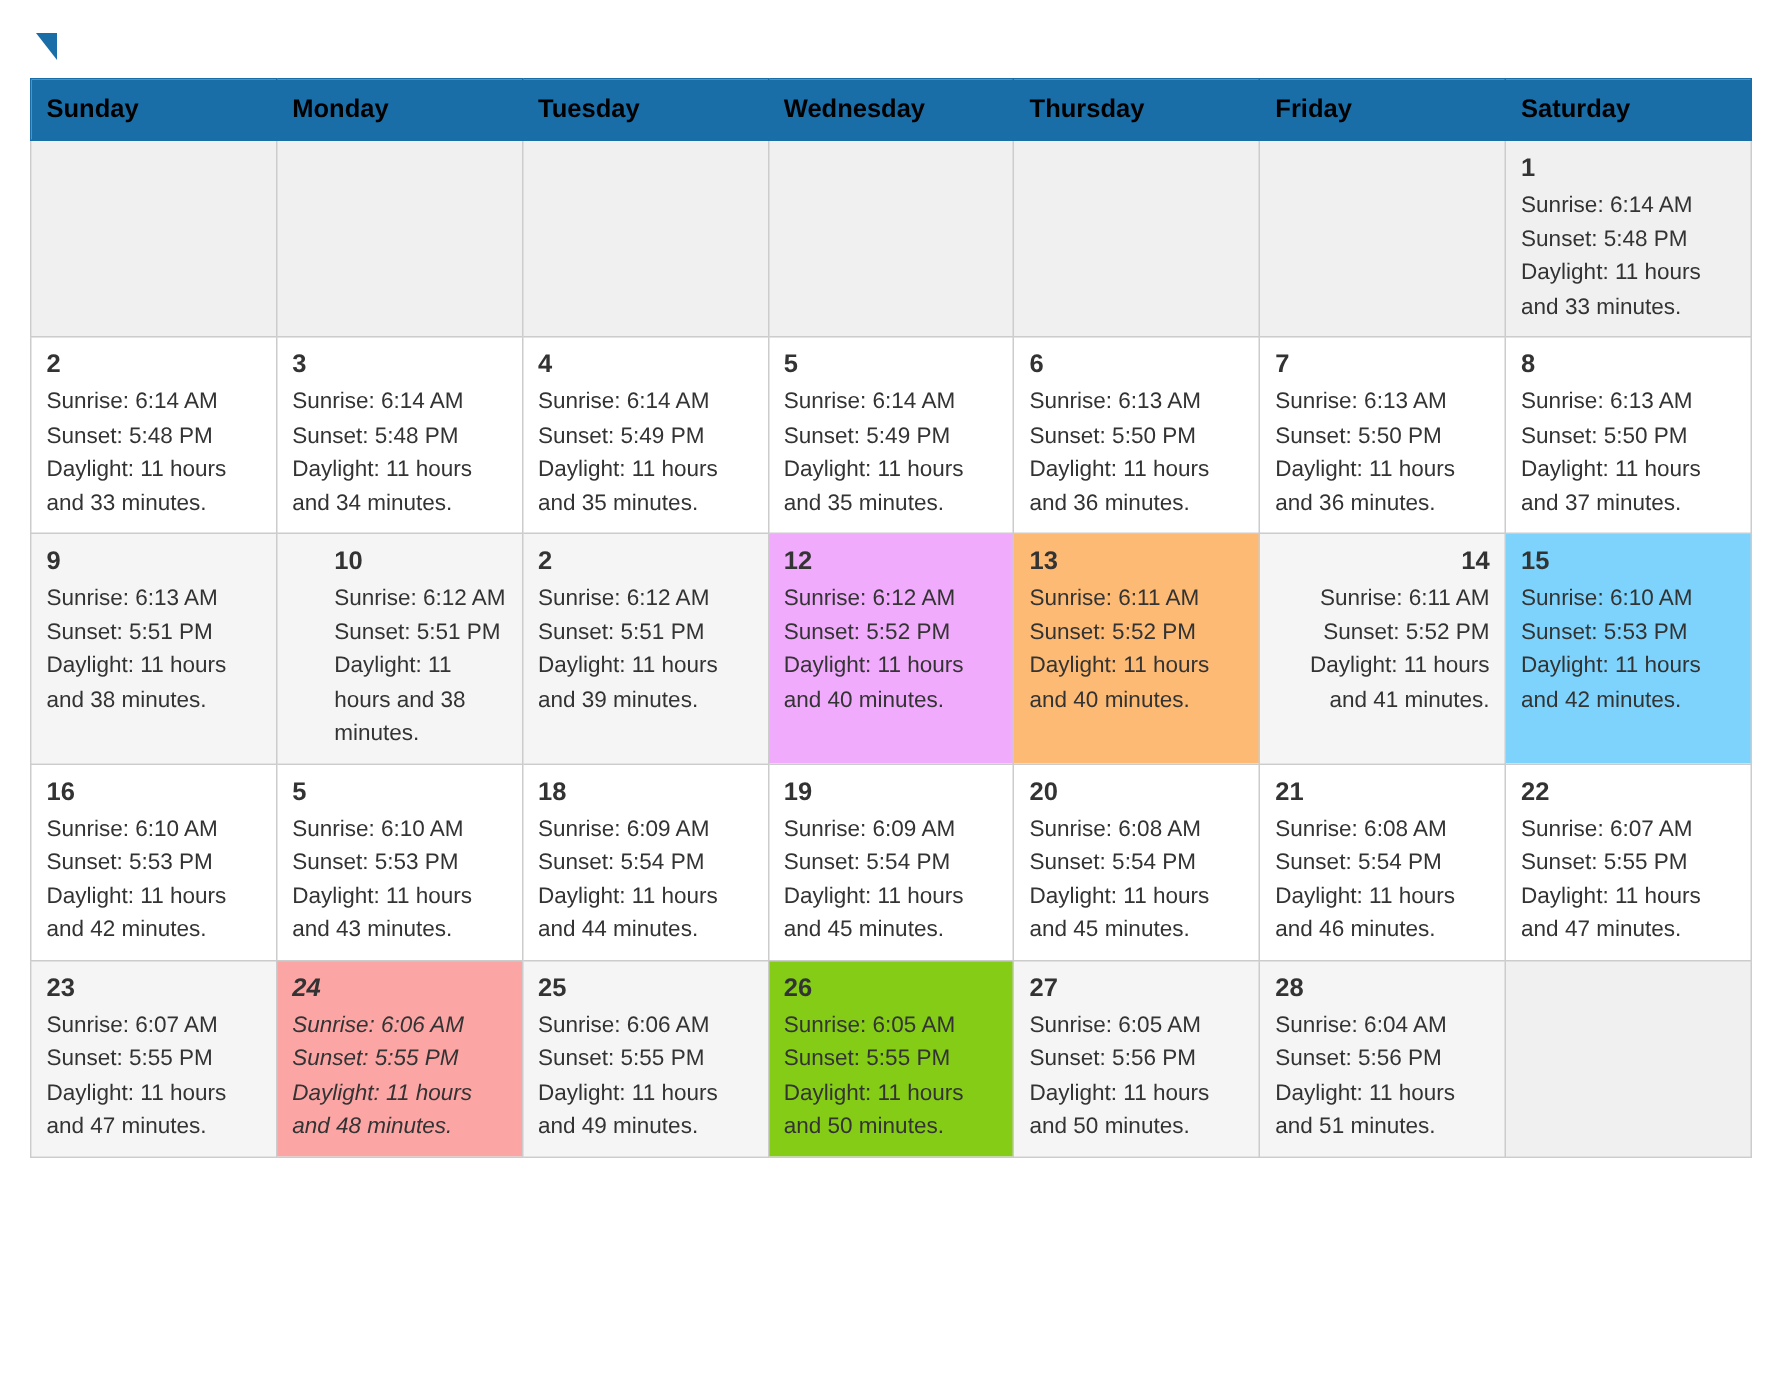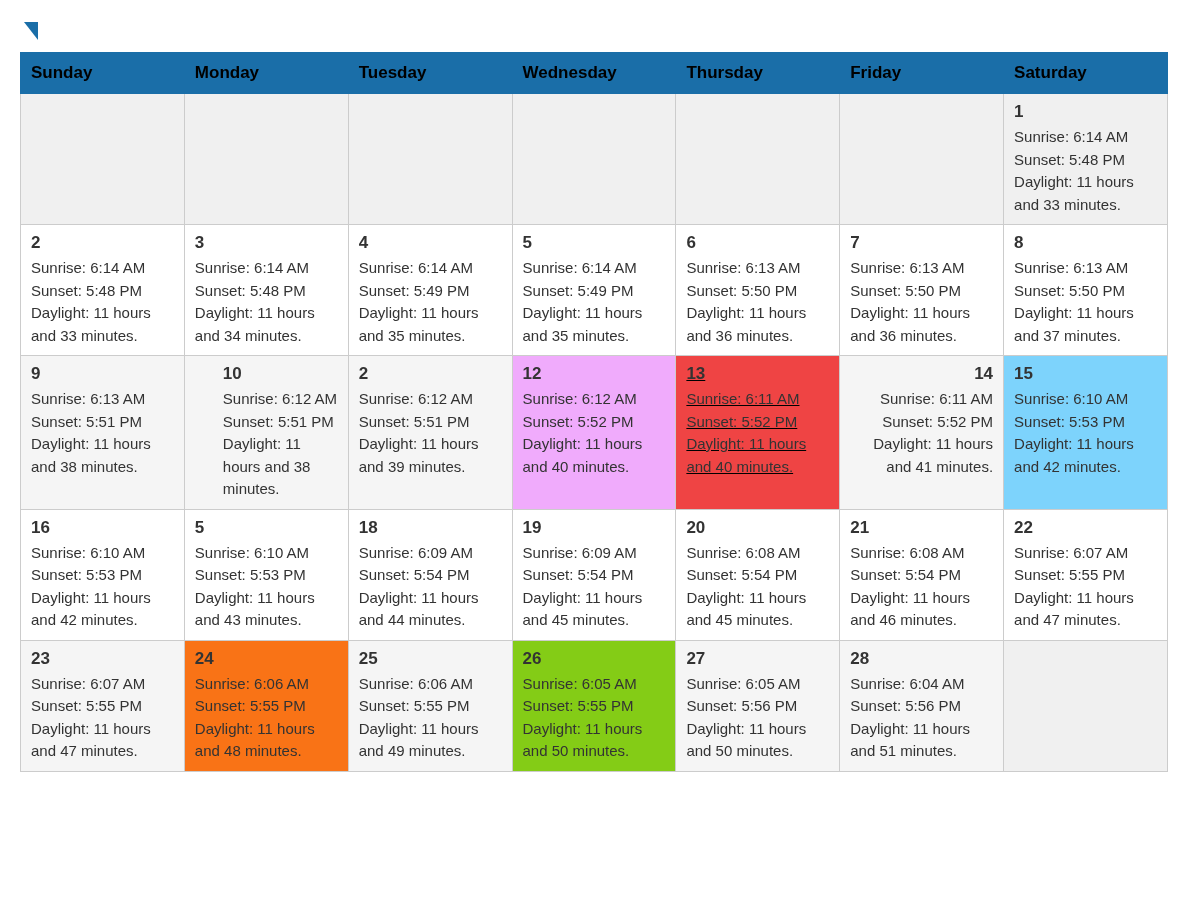--- a/index.html
+++ b/index.html
@@ -195,21 +195,21 @@
           <div class="day-info">Sunrise: 6:12 AM<br>Sunset: 5:51 PM<br>Daylight: 11 hours and 38 minutes.</div>
         </td>
         <td style="background: rgb(245, 245, 245);">
           <div class="day-number">2</div>
           <div class="day-info">Sunrise: 6:12 AM<br>Sunset: 5:51 PM<br>Daylight: 11 hours and 39 minutes.</div>
         </td>
         <td style="background: #f0abfc;">
           <div class="day-number">12</div>
           <div class="day-info">Sunrise: 6:12 AM<br>Sunset: 5:52 PM<br>Daylight: 11 hours and 40 minutes.</div>
         </td>
-        <td style="background: #ef4444; text-decoration: underline;">
+        <td style="background: #fdba74;">
           <div class="day-number">13</div>
           <div class="day-info">Sunrise: 6:11 AM<br>Sunset: 5:52 PM<br>Daylight: 11 hours and 40 minutes.</div>
         </td>
         <td style="background: rgb(245, 245, 245); text-align: right;">
           <div class="day-number">14</div>
           <div class="day-info">Sunrise: 6:11 AM<br>Sunset: 5:52 PM<br>Daylight: 11 hours and 41 minutes.</div>
         </td>
         <td style="background: #7dd3fc;">
           <div class="day-number">15</div>
           <div class="day-info">Sunrise: 6:10 AM<br>Sunset: 5:53 PM<br>Daylight: 11 hours and 42 minutes.</div>
@@ -243,21 +243,21 @@
         <td style="background: rgb(255, 255, 255);">
           <div class="day-number">22</div>
           <div class="day-info">Sunrise: 6:07 AM<br>Sunset: 5:55 PM<br>Daylight: 11 hours and 47 minutes.</div>
         </td>
       </tr>
       <tr>
         <td style="background: rgb(245, 245, 245);">
           <div class="day-number">23</div>
           <div class="day-info">Sunrise: 6:07 AM<br>Sunset: 5:55 PM<br>Daylight: 11 hours and 47 minutes.</div>
         </td>
-        <td style="background: #f97316;">
+        <td style="background: #fca5a5; font-style: italic;">
           <div class="day-number">24</div>
           <div class="day-info">Sunrise: 6:06 AM<br>Sunset: 5:55 PM<br>Daylight: 11 hours and 48 minutes.</div>
         </td>
         <td style="background: rgb(245, 245, 245);">
           <div class="day-number">25</div>
           <div class="day-info">Sunrise: 6:06 AM<br>Sunset: 5:55 PM<br>Daylight: 11 hours and 49 minutes.</div>
         </td>
         <td style="background: #84cc16;">
           <div class="day-number">26</div>
           <div class="day-info">Sunrise: 6:05 AM<br>Sunset: 5:55 PM<br>Daylight: 11 hours and 50 minutes.</div>

